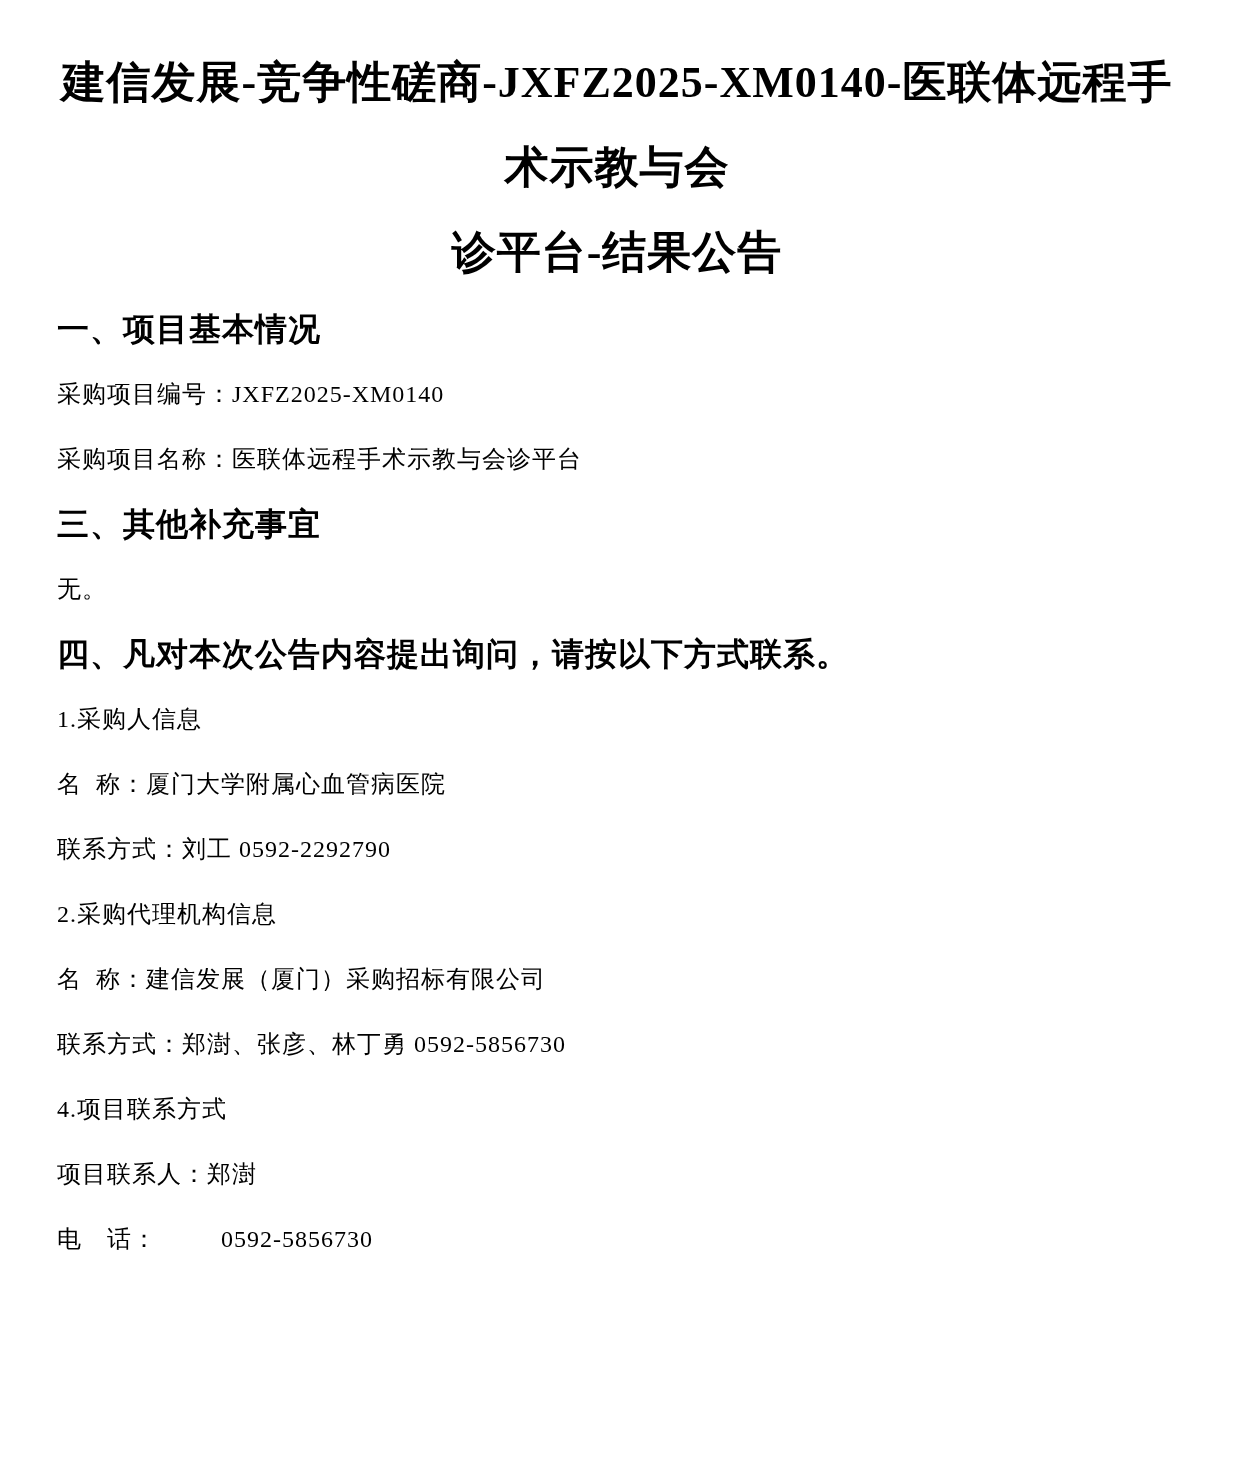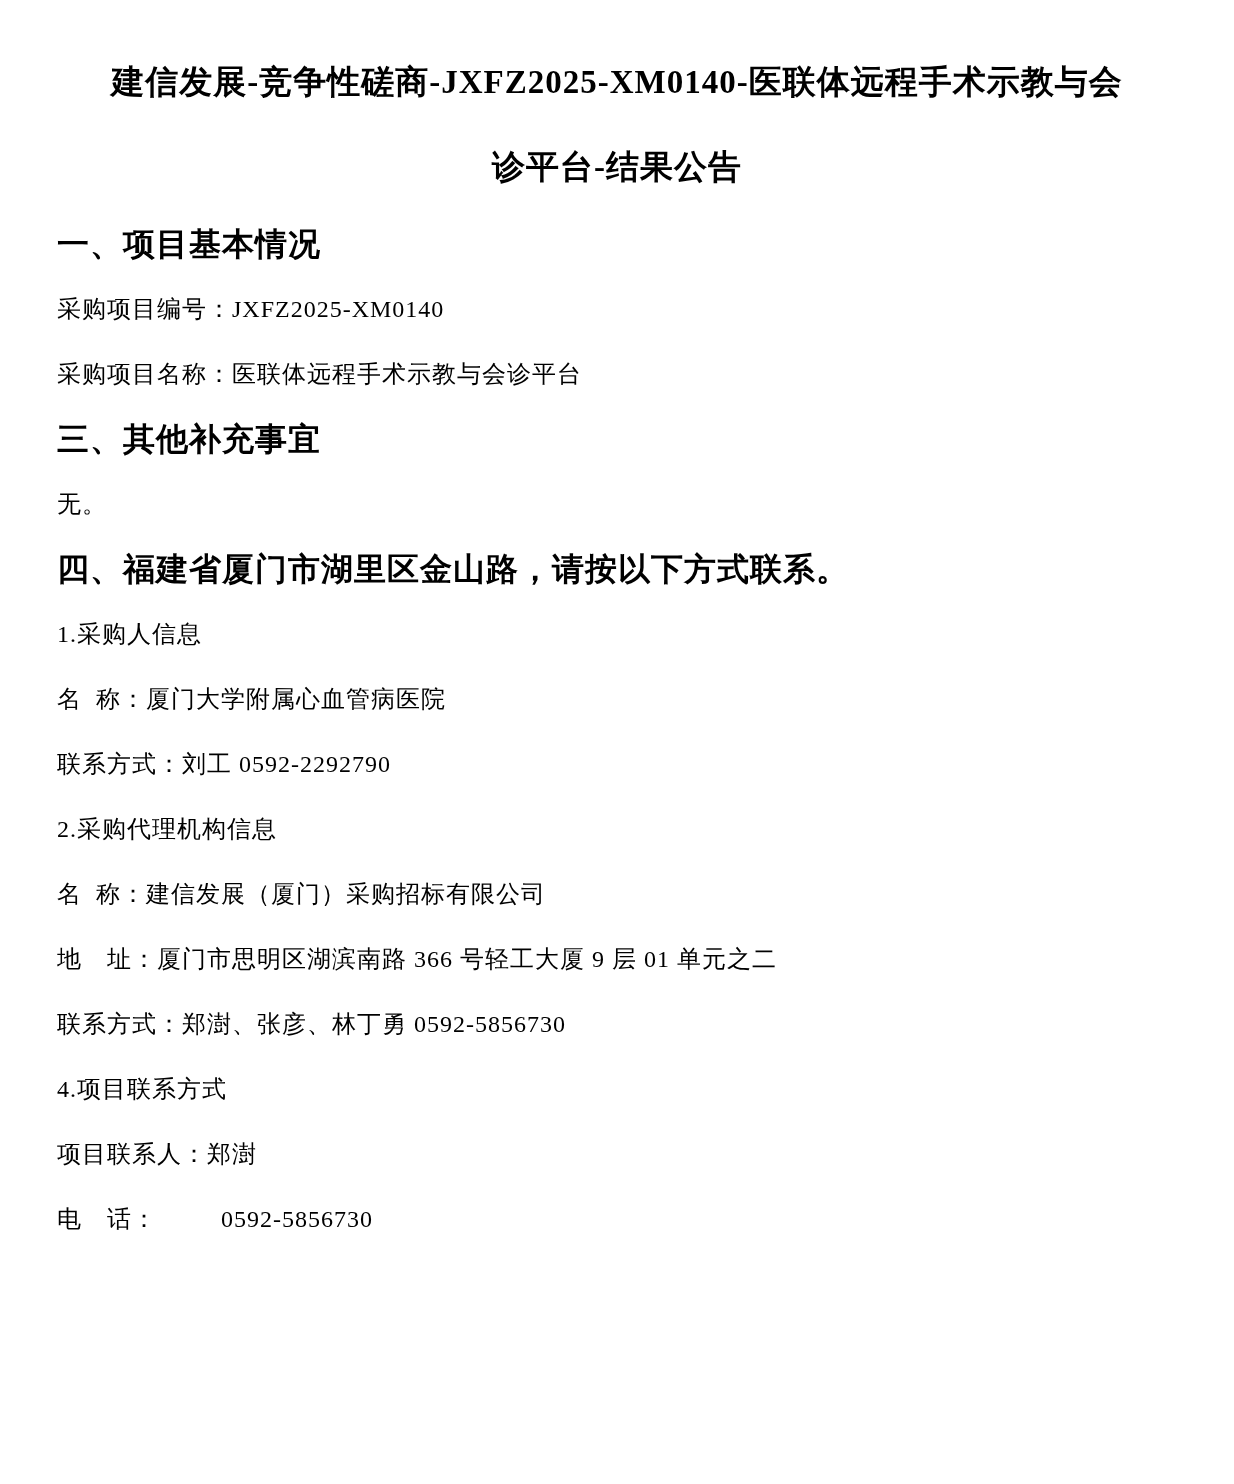--- a/index.html
+++ b/index.html
@@ -13,21 +13,21 @@
     height: 1484px;
     margin: 0 auto;
     background: #ffffff;
     color: #000000;
     font-family: "Liberation Serif", "DejaVu Serif", serif;
     box-sizing: border-box;
     padding: 40px 57px 0 57px;
     overflow: hidden;
   }
   .title-line {
-    font-size: 33px;
+    font-size: 44px;
     font-weight: 700;
     line-height: 85px;
     text-align: center;
     white-space: pre-wrap;
     letter-spacing: 1px;
   }
   .body-block {
     margin-top: 2px;
   }
   .heading {
@@ -58,27 +58,26 @@
   <div class="body-block">
 
     <div class="heading">一、项目基本情况</div>
     <div class="para">采购项目编号：JXFZ2025-XM0140</div>
     <div class="para">采购项目名称：医联体远程手术示教与会诊平台</div>
 
 
     <div class="heading">三、其他补充事宜</div>
     <div class="para">无。</div>
 
-    <div class="heading">四、福建省厦门市湖里区金山路，请按以下方式联系。</div>
+    <div class="heading">四、凡对本次公告内容提出询问，请按以下方式联系。</div>
     <div class="para">1.采购人信息</div>
     <div class="para">名  称：厦门大学附属心血管病医院</div>
     <div class="para">联系方式：刘工 0592-2292790</div>
     <div class="para">2.采购代理机构信息</div>
     <div class="para">名  称：建信发展（厦门）采购招标有限公司</div>
-    <div class="para">地　址：厦门市思明区湖滨南路 366 号轻工大厦 9 层 01 单元之二</div>
     <div class="para">联系方式：郑澍、张彦、林丁勇 0592-5856730</div>
     <div class="para">4.项目联系方式</div>
     <div class="para">项目联系人：郑澍</div>
     <div class="para">电　话：　　  0592-5856730</div>
 
   </div>
 
 </div>
 
 </body></html>

